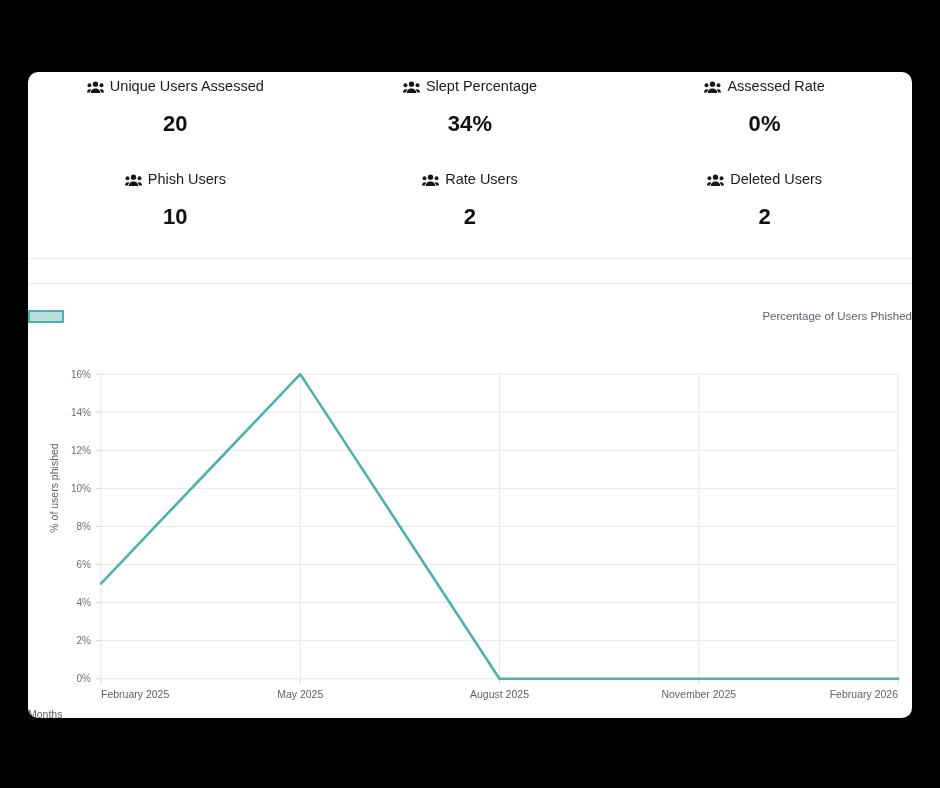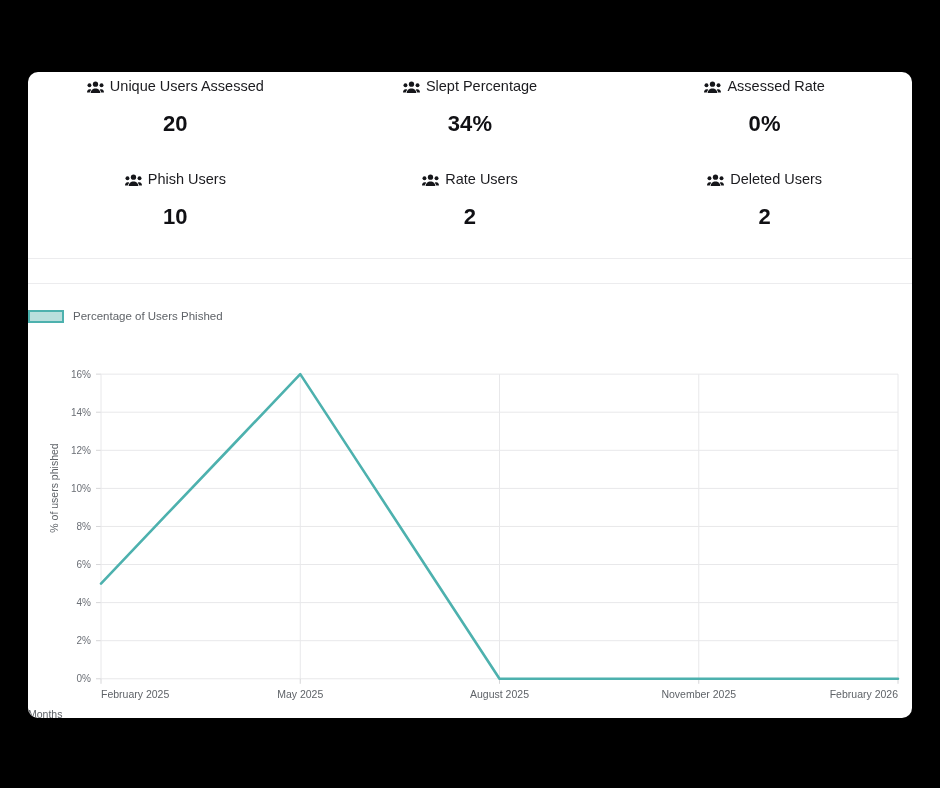--- a/index.html
+++ b/index.html
@@ -103,22 +103,21 @@
     height: 434px;
   }
 
   .chart-legend {
     position: absolute;
     left: 0;
     top: 24px;
     width: 884px;
     display: flex;
     align-items: center;
-    justify-content: flex-start;
-    gap: 9px;
+    justify-content: space-between;
     height: 16px;
   }
   .legend-swatch {
     width: 36px;
     height: 13px;
     background: #b9dfdd;
     border: 2px solid #4db1ae;
     box-sizing: border-box;
   }
   .legend-text {

